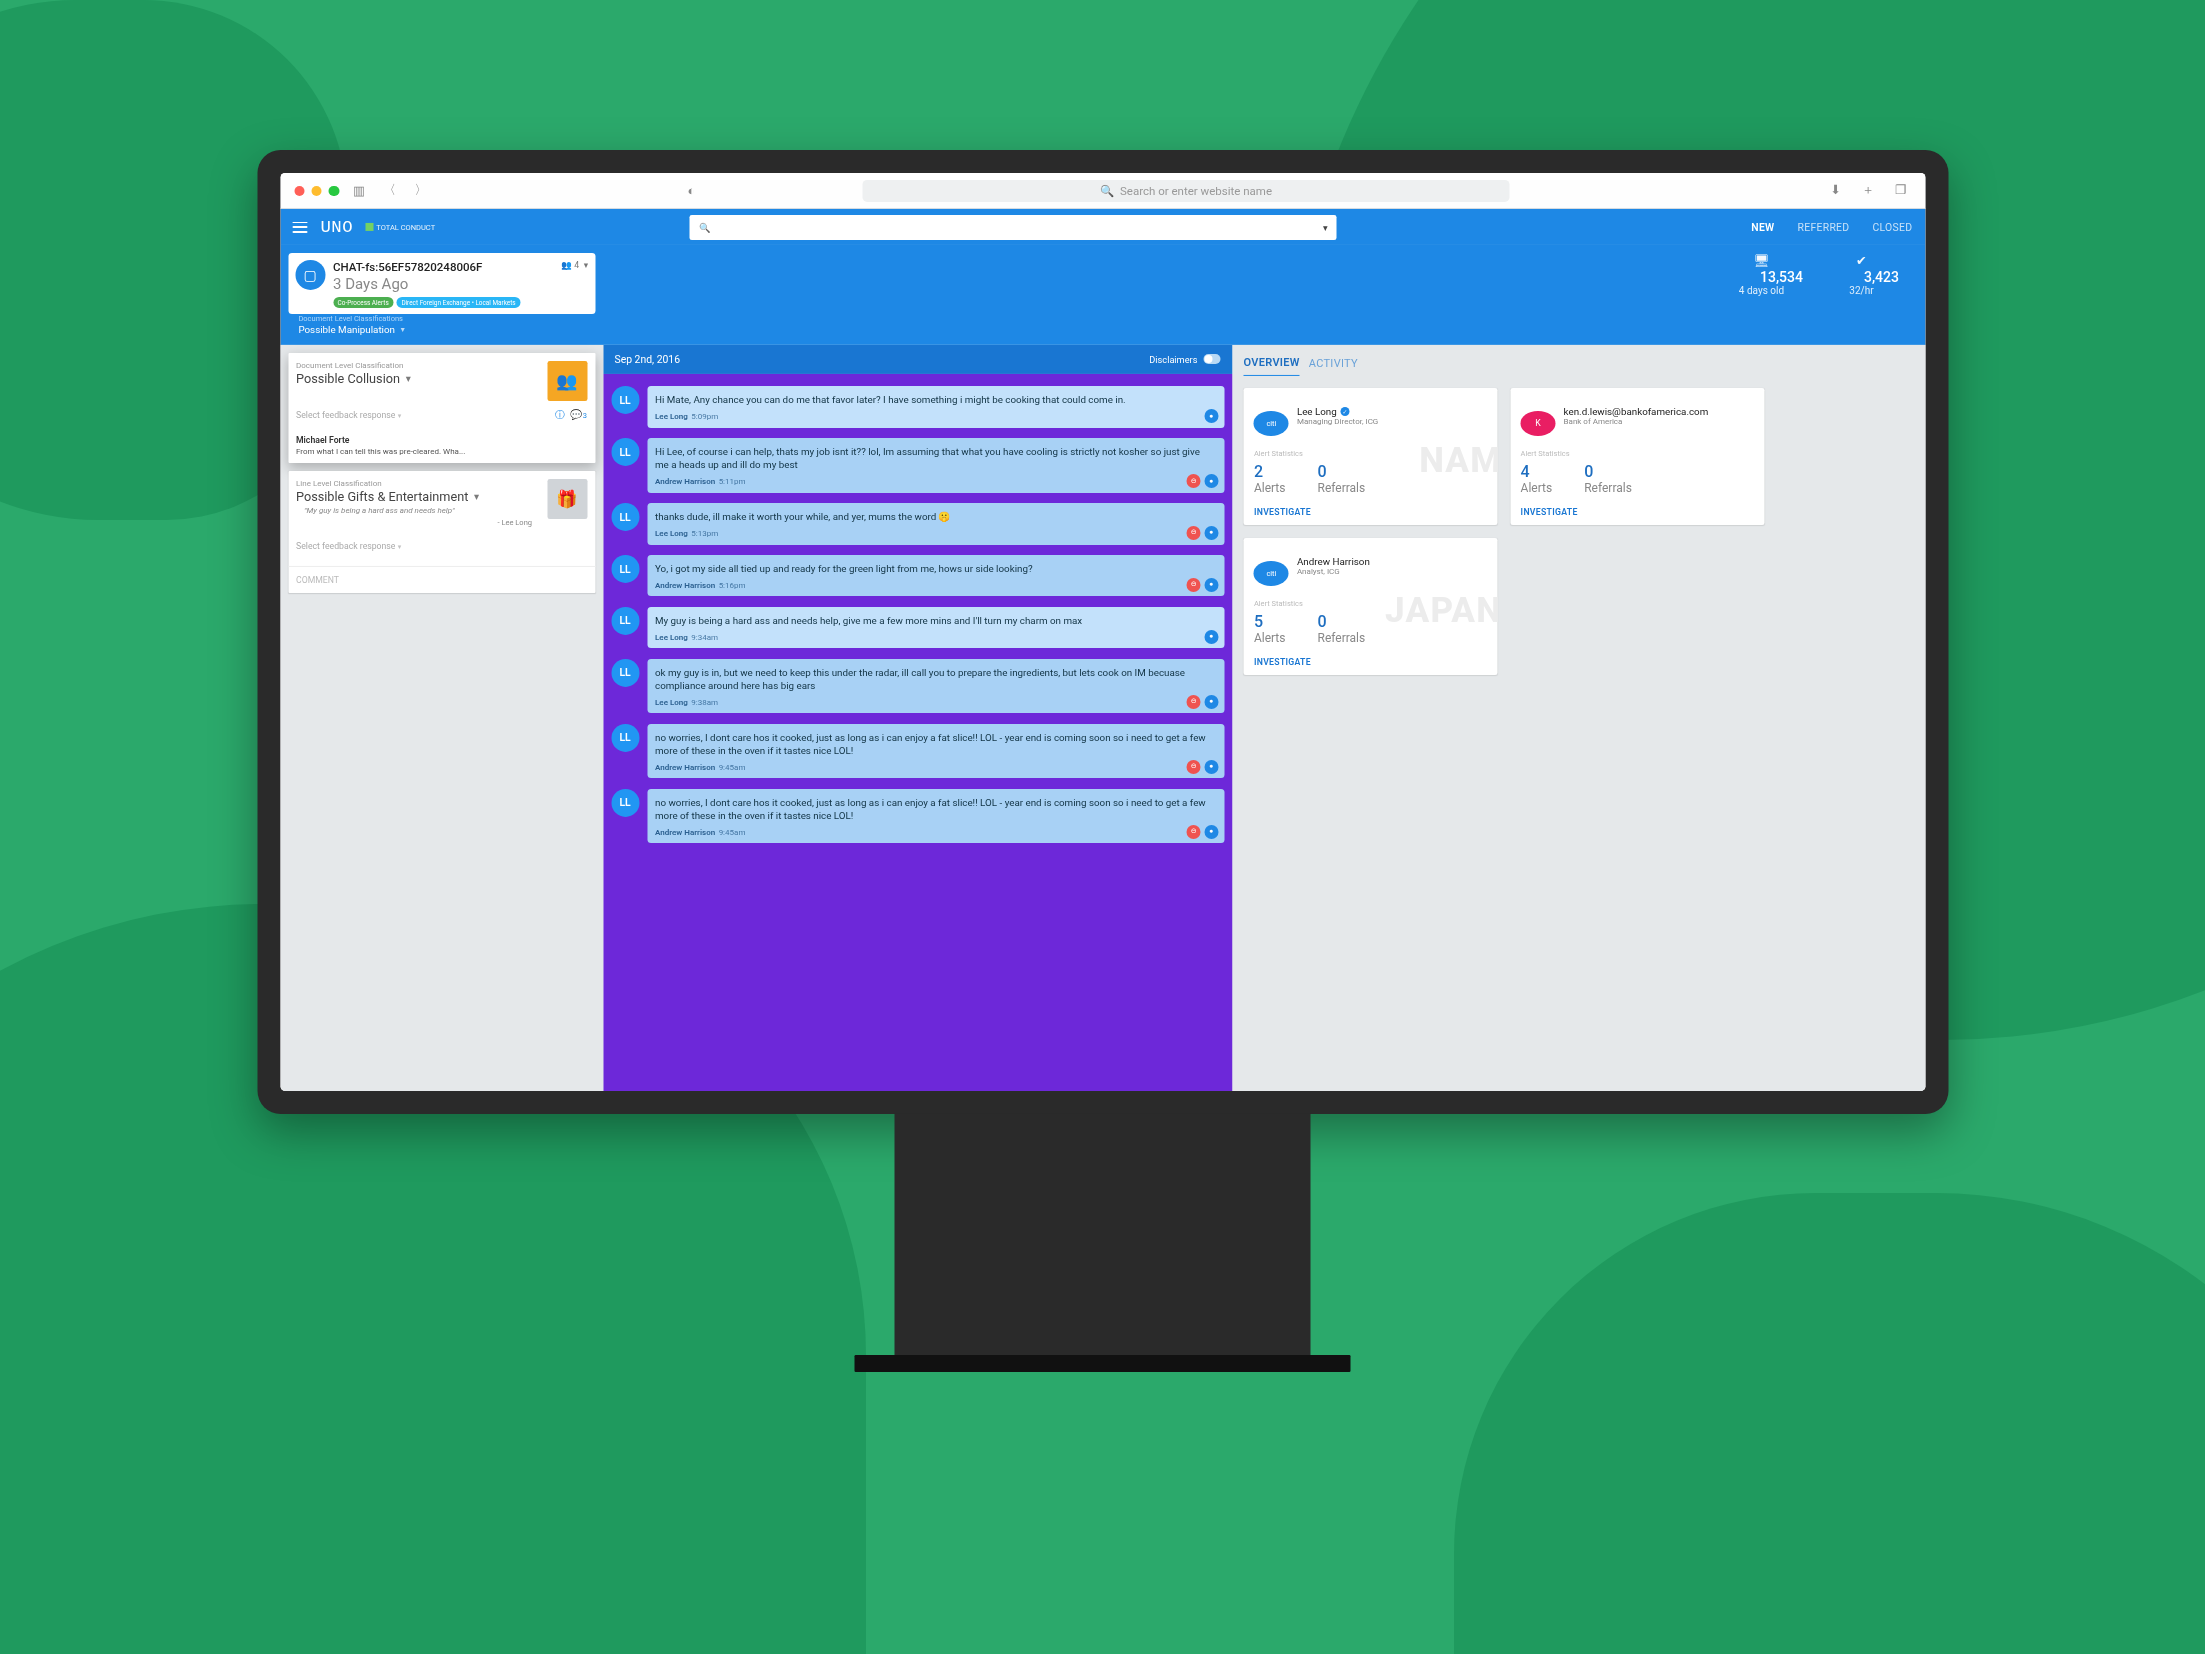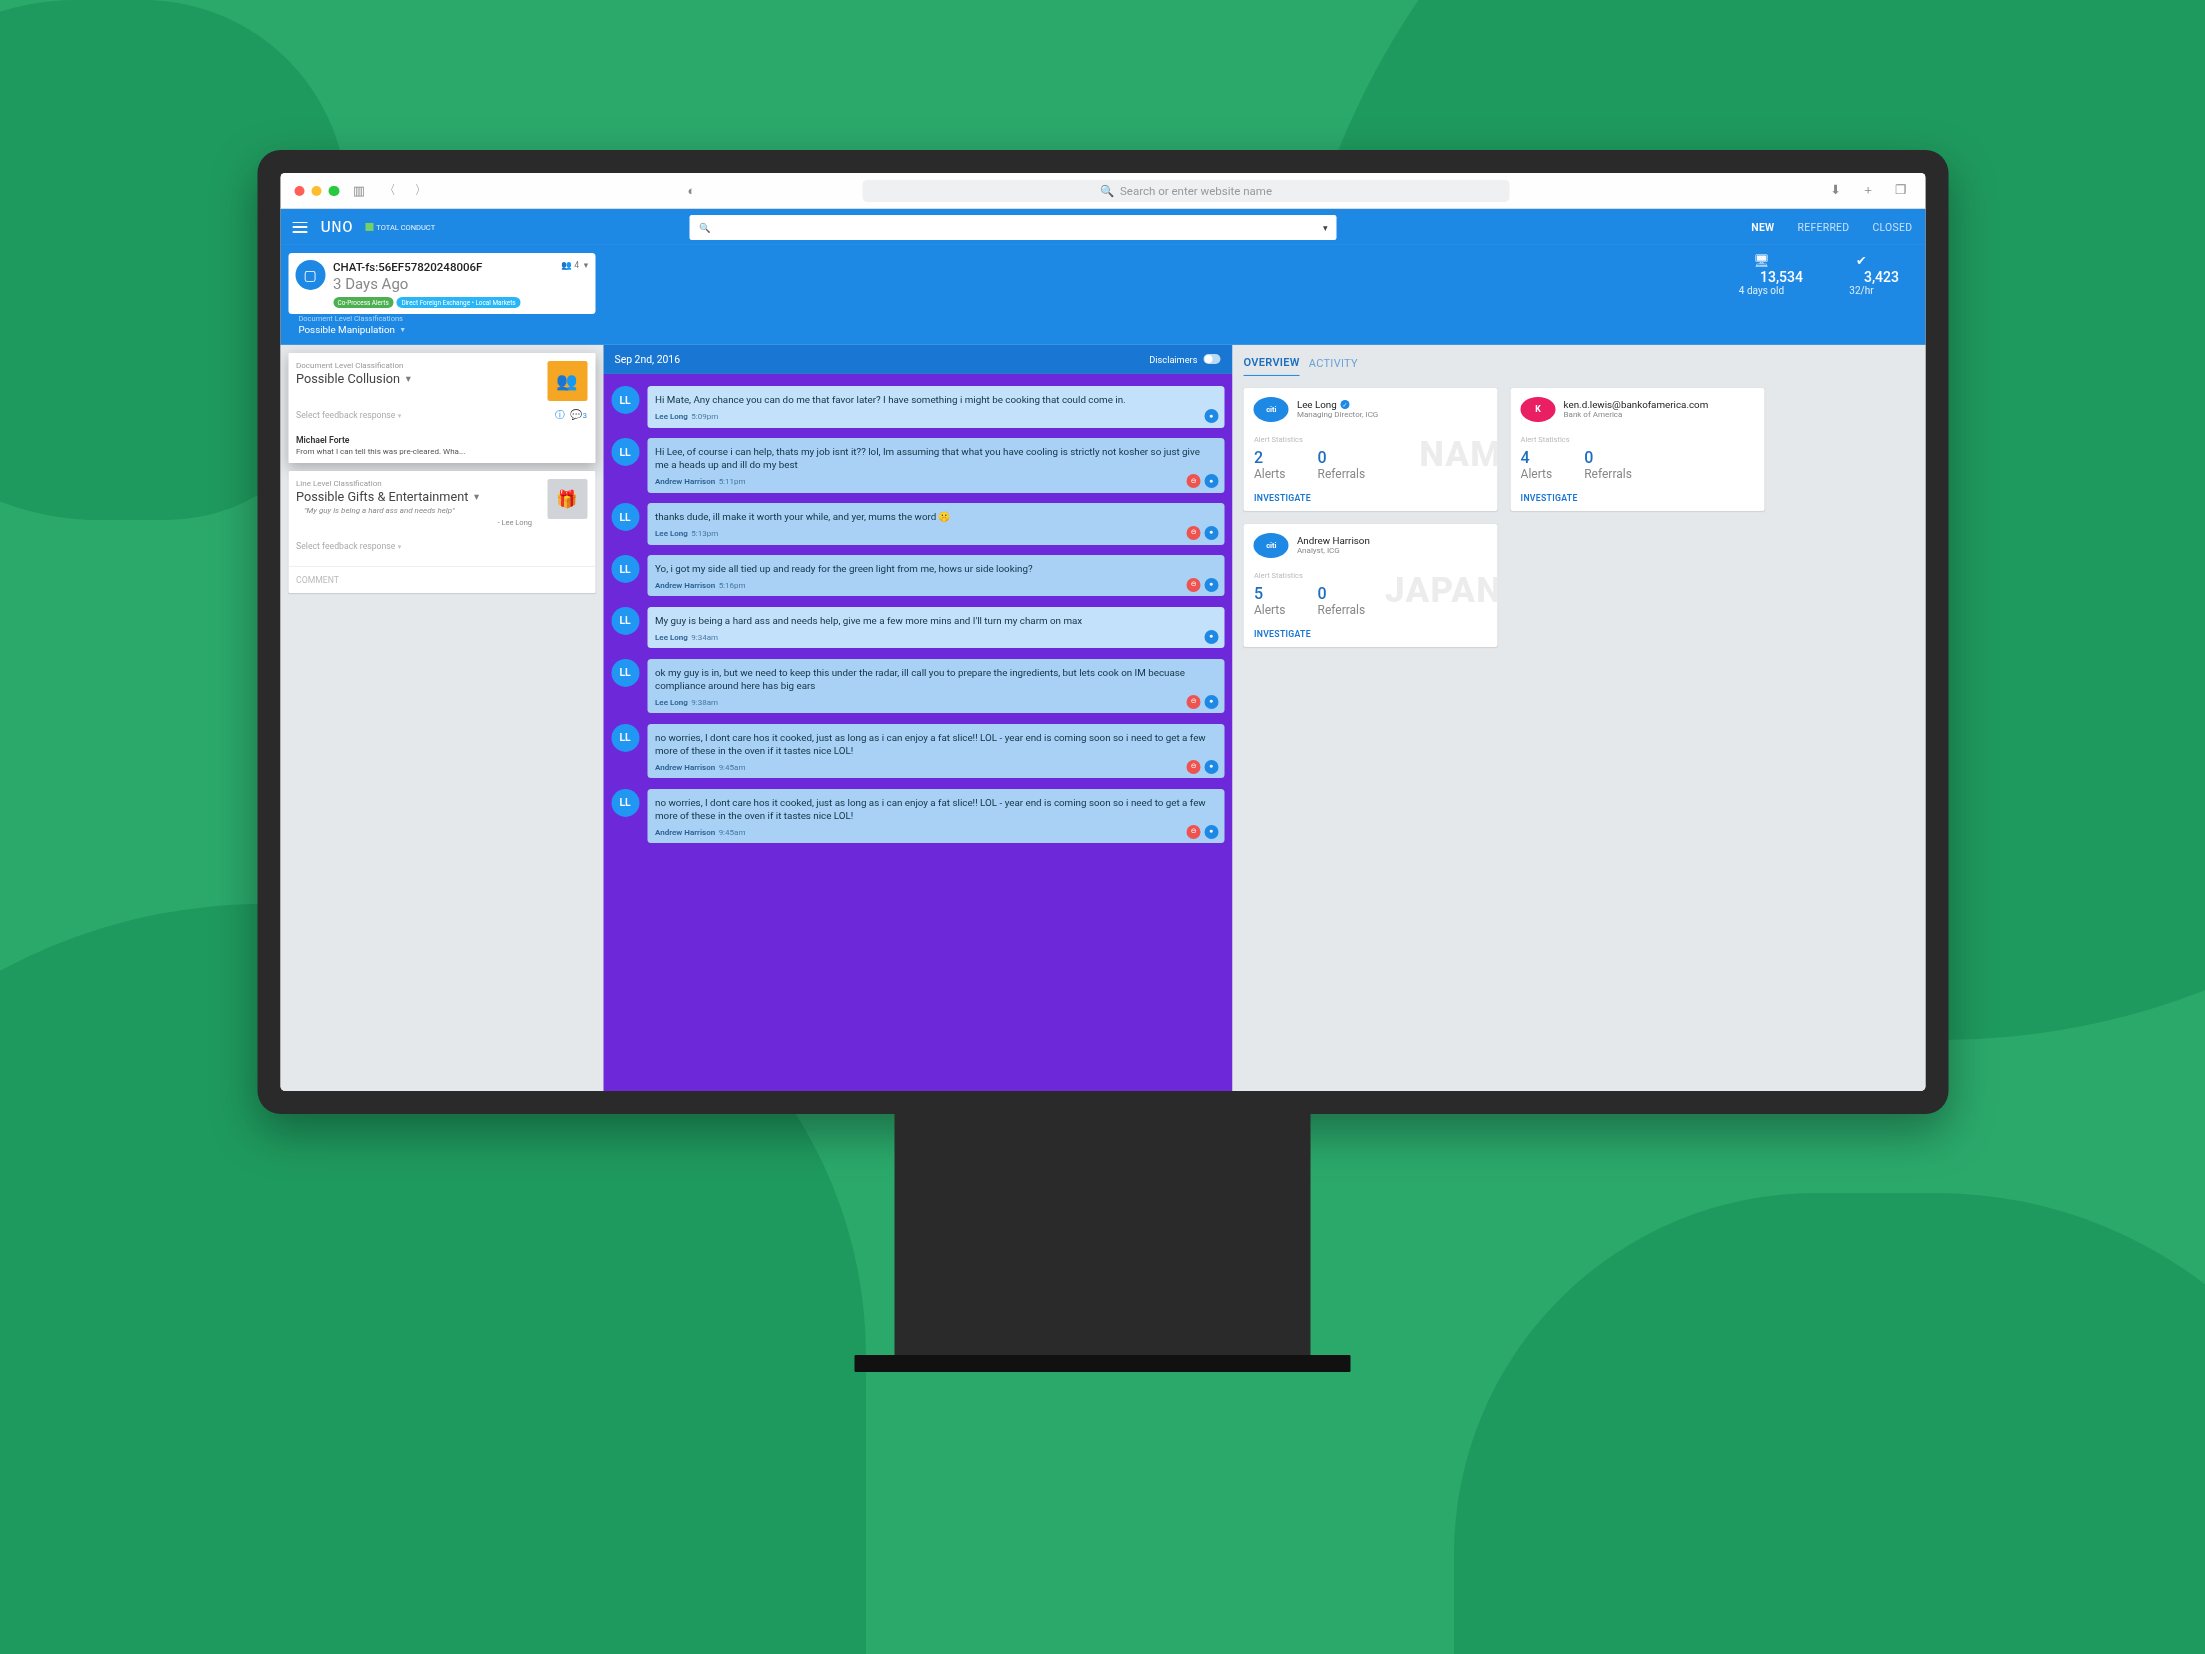--- a/index.html
+++ b/index.html
@@ -110,21 +110,21 @@
   .bico.red{background:#ef5350;} .bico.blue{background:#1e88e5;}
 
   
   .rtabs { display:flex; gap:9px; margin:1.2px 0 11.5px; font-size:11px; color:#6aa2d8;align-items:center;}
   .rtabs .rt { padding-bottom:5.8px; cursor:pointer; letter-spacing:0.3px;}
   .rtabs .rt.active { color:#1e6ec0; border-bottom:1.7px solid #1e88e5; font-weight:600;}
   .cards { display:flex; gap:12.7px; flex-wrap:wrap;}
   .pcard { width:254px; background:#fff; border-radius:2.3px; box-shadow:0 0.6px 1.2px rgba(0,0,0,.1); position:relative; padding:9.2px 10.4px 8px; overflow:hidden;}
   .watermark { position:absolute; right:-4.6px; top:38%; font-size:35px; font-weight:800; color:#ececec; letter-spacing:1.2px; pointer-events:none;}
   .phead { display:flex; gap:8px; align-items:center;}
-  .pavatar { width:35px; height:25.4px; border-radius:50%; display:flex; align-items:center; justify-content:center; color:#fff; font-size:8.7px; font-weight:700; flex:none;}
+  .pavatar { width:35px; height:25.4px; border-radius:50%; display:flex; align-items:center; justify-content:center; color:#fff; font-size:8.7px; font-weight:400; flex:none;margin-top:14px;}
   .pavatar.citi{background:#1e88e5; font-size:7.5px;}
   .pavatar.k{background:#e91e63;}
   .pname { font-size:9.8px; color:#222; display:flex; align-items:center; gap:3.5px;}
   .verify { width:9.2px;height:9.2px;border-radius:50%;background:#1e88e5;display:inline-flex;align-items:center;justify-content:center;color:#fff;font-size:5.8px;}
   .ptitle { font-size:8px; color:#888;}
   .pstatslab { font-size:7.5px; color:#bbb; margin-top:12.7px;}
   .pstats { display:flex; gap:32px; margin-top:4.6px;}
   .pstat .n { font-size:16px; color:#1e6ec0; font-weight:500;}
   .pstat .l { font-size:12px; color:#888;}
   .invest { margin-top:11.5px; color:#1976d2; font-size:8.7px; font-weight:600; letter-spacing:0.3px; cursor:pointer;}

